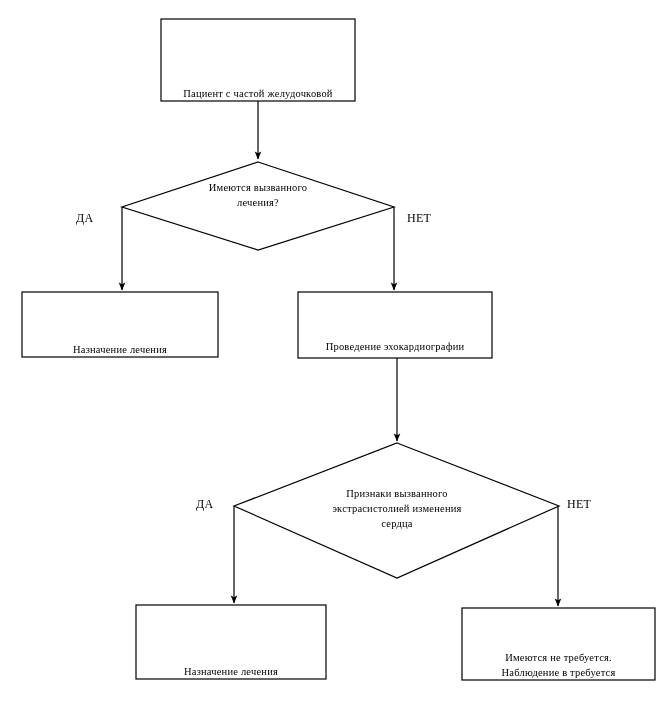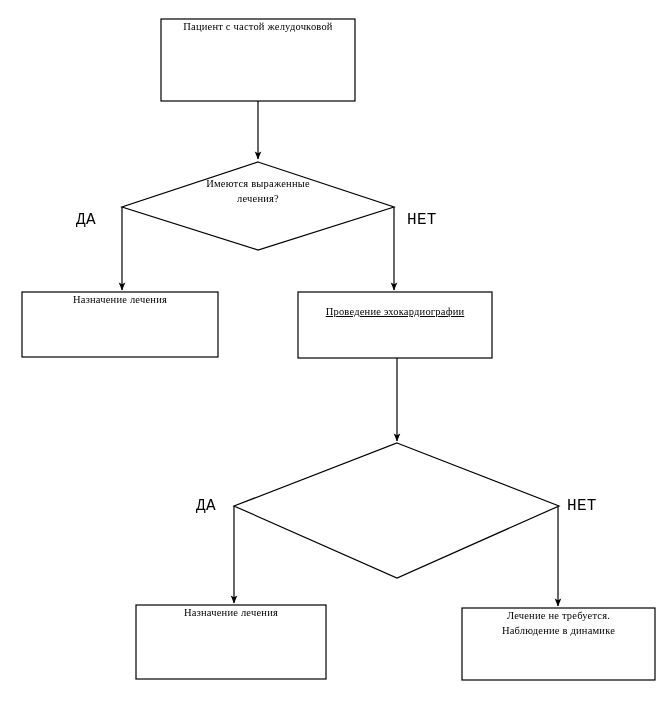--- a/index.html
+++ b/index.html
@@ -20,35 +20,35 @@
   #flow-svg {
     position: absolute;
     left: 0;
     top: 0;
     width: 671px;
     height: 720px;
   }
   .node-text {
     position: absolute;
     display: flex;
-    align-items: flex-start;
+    align-items: flex-end;
     justify-content: center;
     text-align: center;
     font-family: "Liberation Serif", "DejaVu Serif", serif;
     font-size: 10.5px;
     line-height: 15px;
     color: #000000;
     letter-spacing: 0.2px;
     pointer-events: none;
   }
   .node-text span { display: block; }
   .edge-label {
     position: absolute;
-    font-family: Liberation Mono, monospace;
-    font-size: 16px;
+    font-family: Liberation Serif, serif;
+    font-size: 12px;
     color: #000000;
     letter-spacing: 0.3px;
     white-space: nowrap;
   }
   .hit {
     position: absolute;
     background: transparent;
   }
 </style>
 </head>
@@ -88,48 +88,55 @@
   </svg>
 
   <div class="node-text" style="left:161px; top:19px; width:194px; height:82px;">
     <div>
       <span>Пациент с частой желудочковой</span>
     </div>
   </div>
 
   <div class="node-text" style="left:165px; top:176px; width:186px; height:34px;">
     <div>
-      <span>Имеются выраженные</span>
+      <span>Имеются вызванного</span>
       <span>лечения?</span>
     </div>
   </div>
 
   <div class="node-text" style="left:22px; top:292px; width:196px; height:65px;">
     <div>
       <span>Назначение лечения</span>
     </div>
   </div>
 
-  <div class="node-text" style="left:298px; top:304px; width:194px; height:66px;text-decoration:underline;">
+  <div class="node-text" style="left:298px; top:288px; width:194px; height:66px;">
     <div>
       <span>Проведение эхокардиографии</span>
     </div>
   </div>
 
+  <div class="node-text" style="left:300px; top:481px; width:194px; height:50px;">
+    <div>
+      <span>Признаки вызванного</span>
+      <span>экстрасистолией изменения</span>
+      <span>сердца</span>
+    </div>
+  </div>
 
   <div class="node-text" style="left:136px; top:605px; width:190px; height:74px;">
     <div>
       <span>Назначение лечения</span>
     </div>
   </div>
 
   <div class="node-text" style="left:462px; top:608px; width:193px; height:72px;">
     <div>
-      <span>Лечение не требуется.</span>
-      <span>Наблюдение в динамике</span>
+      <span>Имеются не требуется.</span>
+      <span>Наблюдение в требуется</span>
     </div>
   </div>
 
   <div class="edge-label" style="left:76px; top:211px;">ДА</div>
   <div class="edge-label" style="left:407px; top:211px;">НЕТ</div>
   <div class="edge-label" style="left:196px; top:497px;">ДА</div>
   <div class="edge-label" style="left:567px; top:497px;">НЕТ</div>
 
   <div class="hit" style="left:161px; top:19px; width:194px; height:82px;"></div>
   <div class="hit" style="left:122px; top:162px; width:272px; height:88px;"></div>

